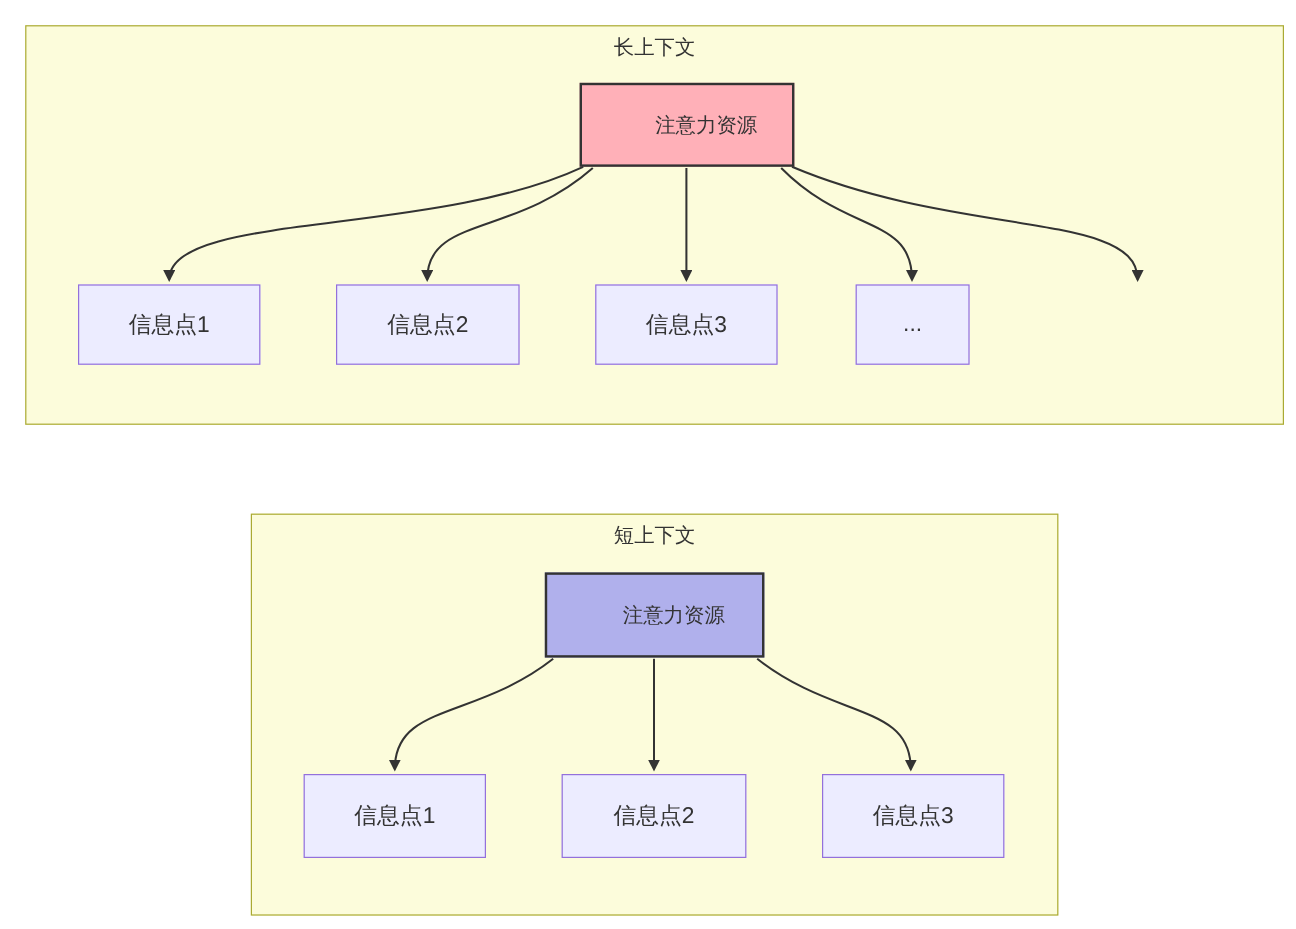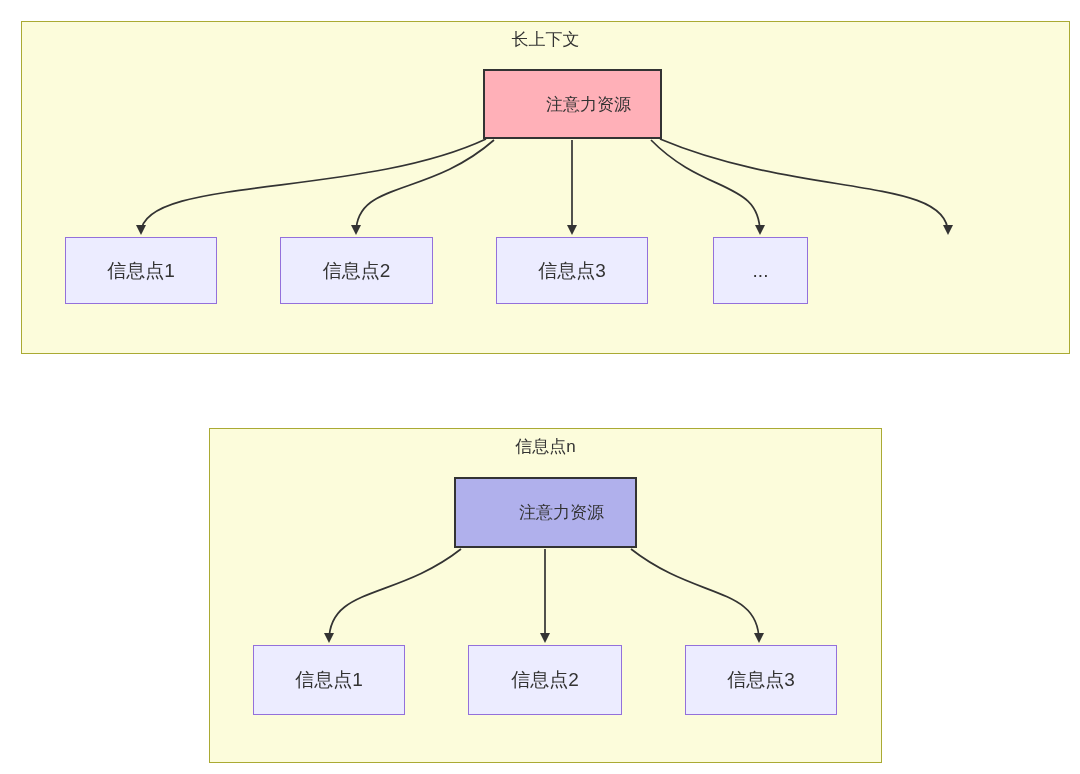--- a/index.html
+++ b/index.html
@@ -94,21 +94,21 @@
 </head>
 <body>
 
 <div class="canvas">
 
   <div class="cluster" id="cluster-long">
     <div class="cluster-title">长上下文</div>
   </div>
 
   <div class="cluster" id="cluster-short">
-    <div class="cluster-title">信息点n</div>
+    <div class="cluster-title">短上下文</div>
   </div>
 
   <div class="attn-box" id="attn-long">注意力资源</div>
   <div class="attn-box" id="attn-short">注意力资源</div>
 
   <div class="node" id="node-l1">信息点1</div>
   <div class="node" id="node-l2">信息点2</div>
   <div class="node" id="node-l3">信息点3</div>
   <div class="node" id="node-l4">...</div>
 

